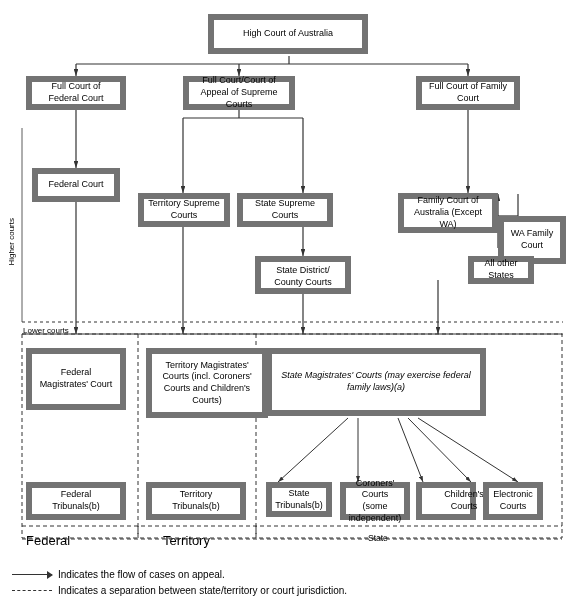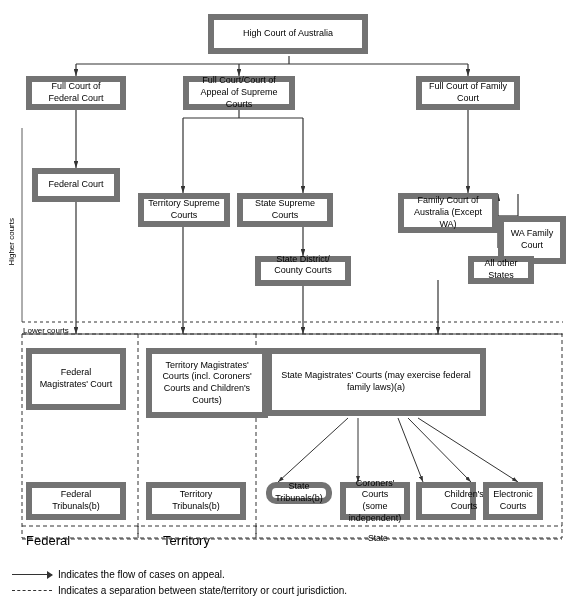--- a/index.html
+++ b/index.html
@@ -171,21 +171,21 @@
     </div>
 
     <div class="box" style="left:229px; top:185px; width:96px; height:34px; display:flex; align-items:center; justify-content:center; text-align:center;">
       <span>State Supreme Courts</span>
     </div>
 
     <div class="box" style="left:390px; top:185px; width:100px; height:40px; display:flex; align-items:center; justify-content:center; text-align:center;">
       <span>Family Court of Australia (Except WA)</span>
     </div>
 
-    <div class="box" style="left:247px; top:248px; width:96px; height:30px; display:flex; align-items:flex-end; justify-content:center; text-align:center;">
+    <div class="box" style="left:247px; top:248px; width:96px; height:38px; display:flex; align-items:flex-start; justify-content:center; text-align:center;">
       <span>State District/ County Courts</span>
     </div>
 
     <div class="box" style="left:490px; top:208px; width:68px; height:48px; display:flex; align-items:center; justify-content:center; text-align:center;">
       <span>WA Family Court</span>
     </div>
 
     <div class="box" style="left:460px; top:248px; width:66px; height:28px; display:flex; align-items:center; justify-content:center; text-align:center;">
       <span>All other States</span>
     </div>
@@ -199,33 +199,33 @@
     </div>
 
     <div class="box" style="left:18px; top:340px; width:100px; height:62px; display:flex; align-items:center; justify-content:center; text-align:center;">
       <span>Federal Magistrates' Court</span>
     </div>
 
     <div class="box" style="left:138px; top:340px; width:122px; height:70px; display:flex; align-items:center; justify-content:center; text-align:center;">
       <span>Territory Magistrates' Courts (incl. Coroners' Courts and Children's Courts)</span>
     </div>
 
-    <div class="box" style="left:258px; top:340px; width:220px; height:68px; display:flex; align-items:center; justify-content:center; text-align:center;">
+    <div class="box" style="left:258px; top:340px; width:220px; height:68px; display:flex; align-items:center; justify-content:center; text-align:center;font-style:italic;">
       <span>State Magistrates' Courts (may exercise federal family laws)(a)</span>
     </div>
 
     <div class="box" style="left:18px; top:474px; width:100px; height:38px; display:flex; align-items:center; justify-content:center; text-align:center;">
       <span>Federal Tribunals(b)</span>
     </div>
 
     <div class="box" style="left:138px; top:474px; width:100px; height:38px; display:flex; align-items:center; justify-content:center; text-align:center;">
       <span>Territory Tribunals(b)</span>
     </div>
 
-    <div class="box" style="left:258px; top:474px; width:66px; height:22px; display:flex; align-items:center; justify-content:center; text-align:center;border-radius:10px;">
+    <div class="box" style="left:258px; top:474px; width:66px; height:35px; display:flex; align-items:center; justify-content:center; text-align:center;">
       <span>State Tribunals(b)</span>
     </div>
 
     <div class="box" style="left:332px; top:474px; width:70px; height:38px; display:flex; align-items:center; justify-content:center; text-align:center;">
       <span>Coroners' Courts (some independent)</span>
     </div>
 
     <div class="box" style="left:408px; top:474px; width:60px; height:38px; display:flex; align-items:center; justify-content:center; text-align:center;padding-left:40px;">
       <span>Children's Courts</span>
     </div>

